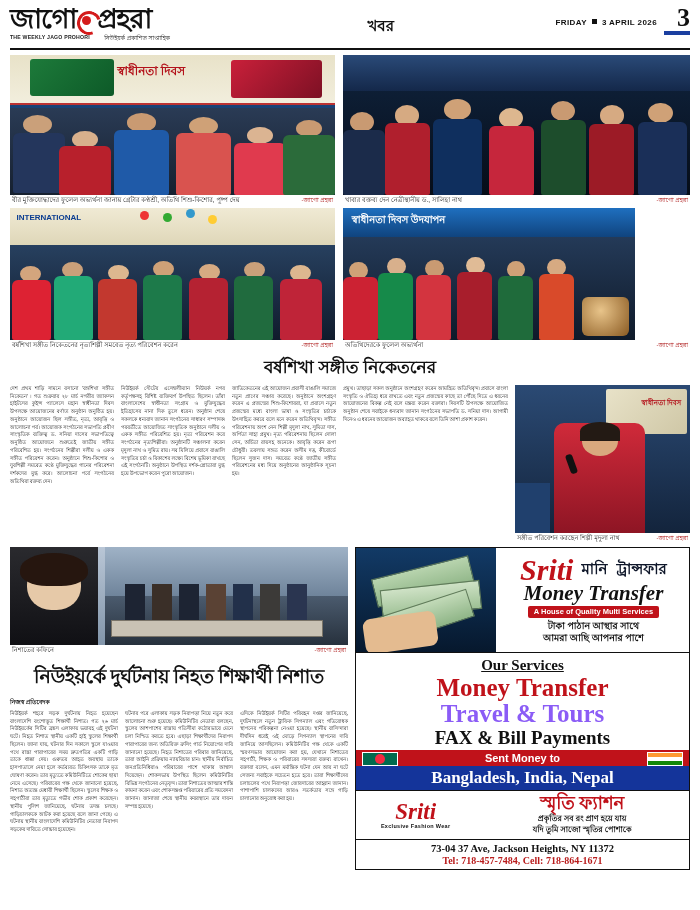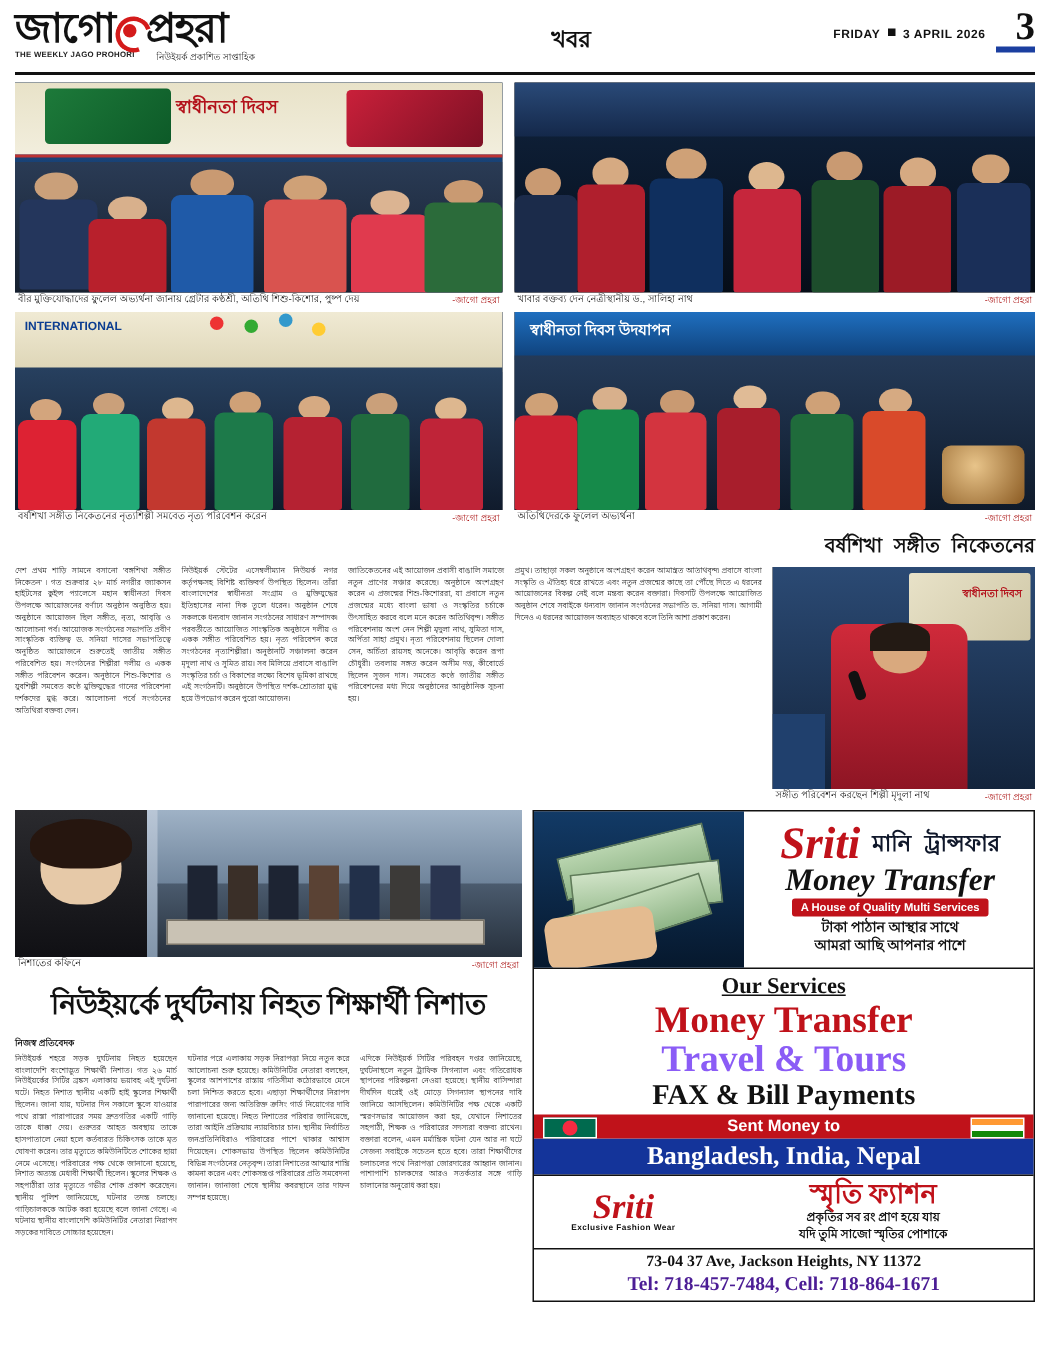--- a/index.html
+++ b/index.html
@@ -52,22 +52,22 @@
 
   
   .scene{position:absolute;inset:0;}
   .stage-bg{background:linear-gradient(#1e4f8a,#0f2d55);}
   .banner{position:absolute;left:0;right:0;top:0;height:34%;}
   .crowd{position:absolute;left:0;right:0;bottom:0;height:62%;}
   .head{position:absolute;border-radius:50%;}
   .body{position:absolute;border-radius:6px 6px 2px 2px;}
 
   .section-title{
-    text-align:right;font-family:Liberation Mono, monospace;font-weight:bold;
-    font-size:13px;color:#111;margin:3px 0 3px 0;
+    text-align:center;font-family:Liberation Sans, sans-serif;font-weight:bold;
+    font-size:17px;color:#111;margin:3px 0 3px 0;
   }
 
   
   .cols{display:flex;gap:7px;}
   .col{flex:1;}
   .bn-text{
     font-family:"Liberation Serif", serif;
     font-size:5.1px;line-height:1.52;color:#1a1a1a;text-align:justify;
     word-spacing:-.3px;
   }
@@ -102,21 +102,21 @@
   .flag-r{right:6px;}
   .blue-bar{background:#14349a;color:#fff;text-align:center;font-weight:bold;font-size:17px;padding:2px 0;font-family:"Liberation Serif", serif;}
   .fashion-row{display:flex;border-top:1px solid #111;border-bottom:1px solid #111;}
   .fashion-left{width:34%;padding:3px;display:flex;flex-direction:column;align-items:center;justify-content:center;}
   .fashion-right{flex:1;padding:3px 4px;}
   .srit2{font-family:"Liberation Serif", serif;font-style:italic;font-weight:bold;font-size:23px;color:#c0121a;line-height:.95;}
   .fash-sub{font-size:5.5px;font-weight:bold;color:#111;letter-spacing:.3px;}
   .fash-bn-title{font-family:"Liberation Serif", serif;font-weight:bold;font-size:18px;color:#c0121a;text-align:center;line-height:1;}
   .fash-bn{font-family:"Liberation Serif", serif;font-weight:bold;font-size:8px;color:#111;text-align:center;line-height:1.35;margin-top:2px;}
   .addr{text-align:center;font-weight:bold;font-size:10.5px;color:#111;padding:3px 0 0;font-family:"Liberation Serif", serif;}
-  .tel{text-align:center;font-weight:bold;font-size:13px;color:#4c1d95;padding:1px 0 3px;font-family:"Liberation Serif", serif;}
+  .tel{text-align:center;font-weight:bold;font-size:10px;color:#b91c1c;padding:1px 0 3px;font-family:"Liberation Serif", serif;}
 
   .bottom-cols{display:flex;gap:7px;}
 </style>
 </head>
 <body>
 
 <div class="page">
 
   <div class="masthead">
     <div class="logo-block">
@@ -234,21 +234,21 @@
           <div class="body" style="left:83%;top:36%;width:13%;height:64%;background:#bf2438;"></div>
         </div>
       </div>
       <div class="cap-row">
         <div class="cap">বর্ষশিখা সঙ্গীত নিকেতনের নৃত্যশিল্পী সমবেত নৃত্য পরিবেশন করেন</div>
         <div class="cap-credit">-জাগো প্রহরা</div>
       </div>
     </div>
 
     <div class="photo-wrap" style="width:347px;">
-      <div class="photo" style="width:347px;height:132px;text-decoration:underline;">
+      <div class="photo" style="width:292px;height:132px;text-decoration:underline;">
         <div class="scene" style="background:linear-gradient(#12294a,#08121f);"></div>
         <div style="position:absolute;left:0;top:0;right:0;height:24%;background:linear-gradient(#1f6fbf,#0e3f78);"></div>
         <div style="position:absolute;left:3%;top:3%;font-family:'Liberation Serif',serif;font-weight:bold;font-size:10px;color:#fff;">স্বাধীনতা দিবস উদযাপন</div>
         <div class="crowd" style="height:78%;background:linear-gradient(#243a58,#0f1a2a);">
           <div class="head" style="left:2%;top:24%;width:6.5%;height:17%;background:#cfa177;"></div>
           <div class="body" style="left:0%;top:39%;width:12%;height:61%;background:#c23;"></div>
           <div class="head" style="left:15%;top:20%;width:6.5%;height:17%;background:#d8b08c;"></div>
           <div class="body" style="left:12%;top:35%;width:12%;height:65%;background:#168a4a;"></div>
           <div class="head" style="left:28%;top:22%;width:6.5%;height:17%;background:#c99a72;"></div>
           <div class="body" style="left:25%;top:37%;width:12%;height:63%;background:#d3343f;"></div>

